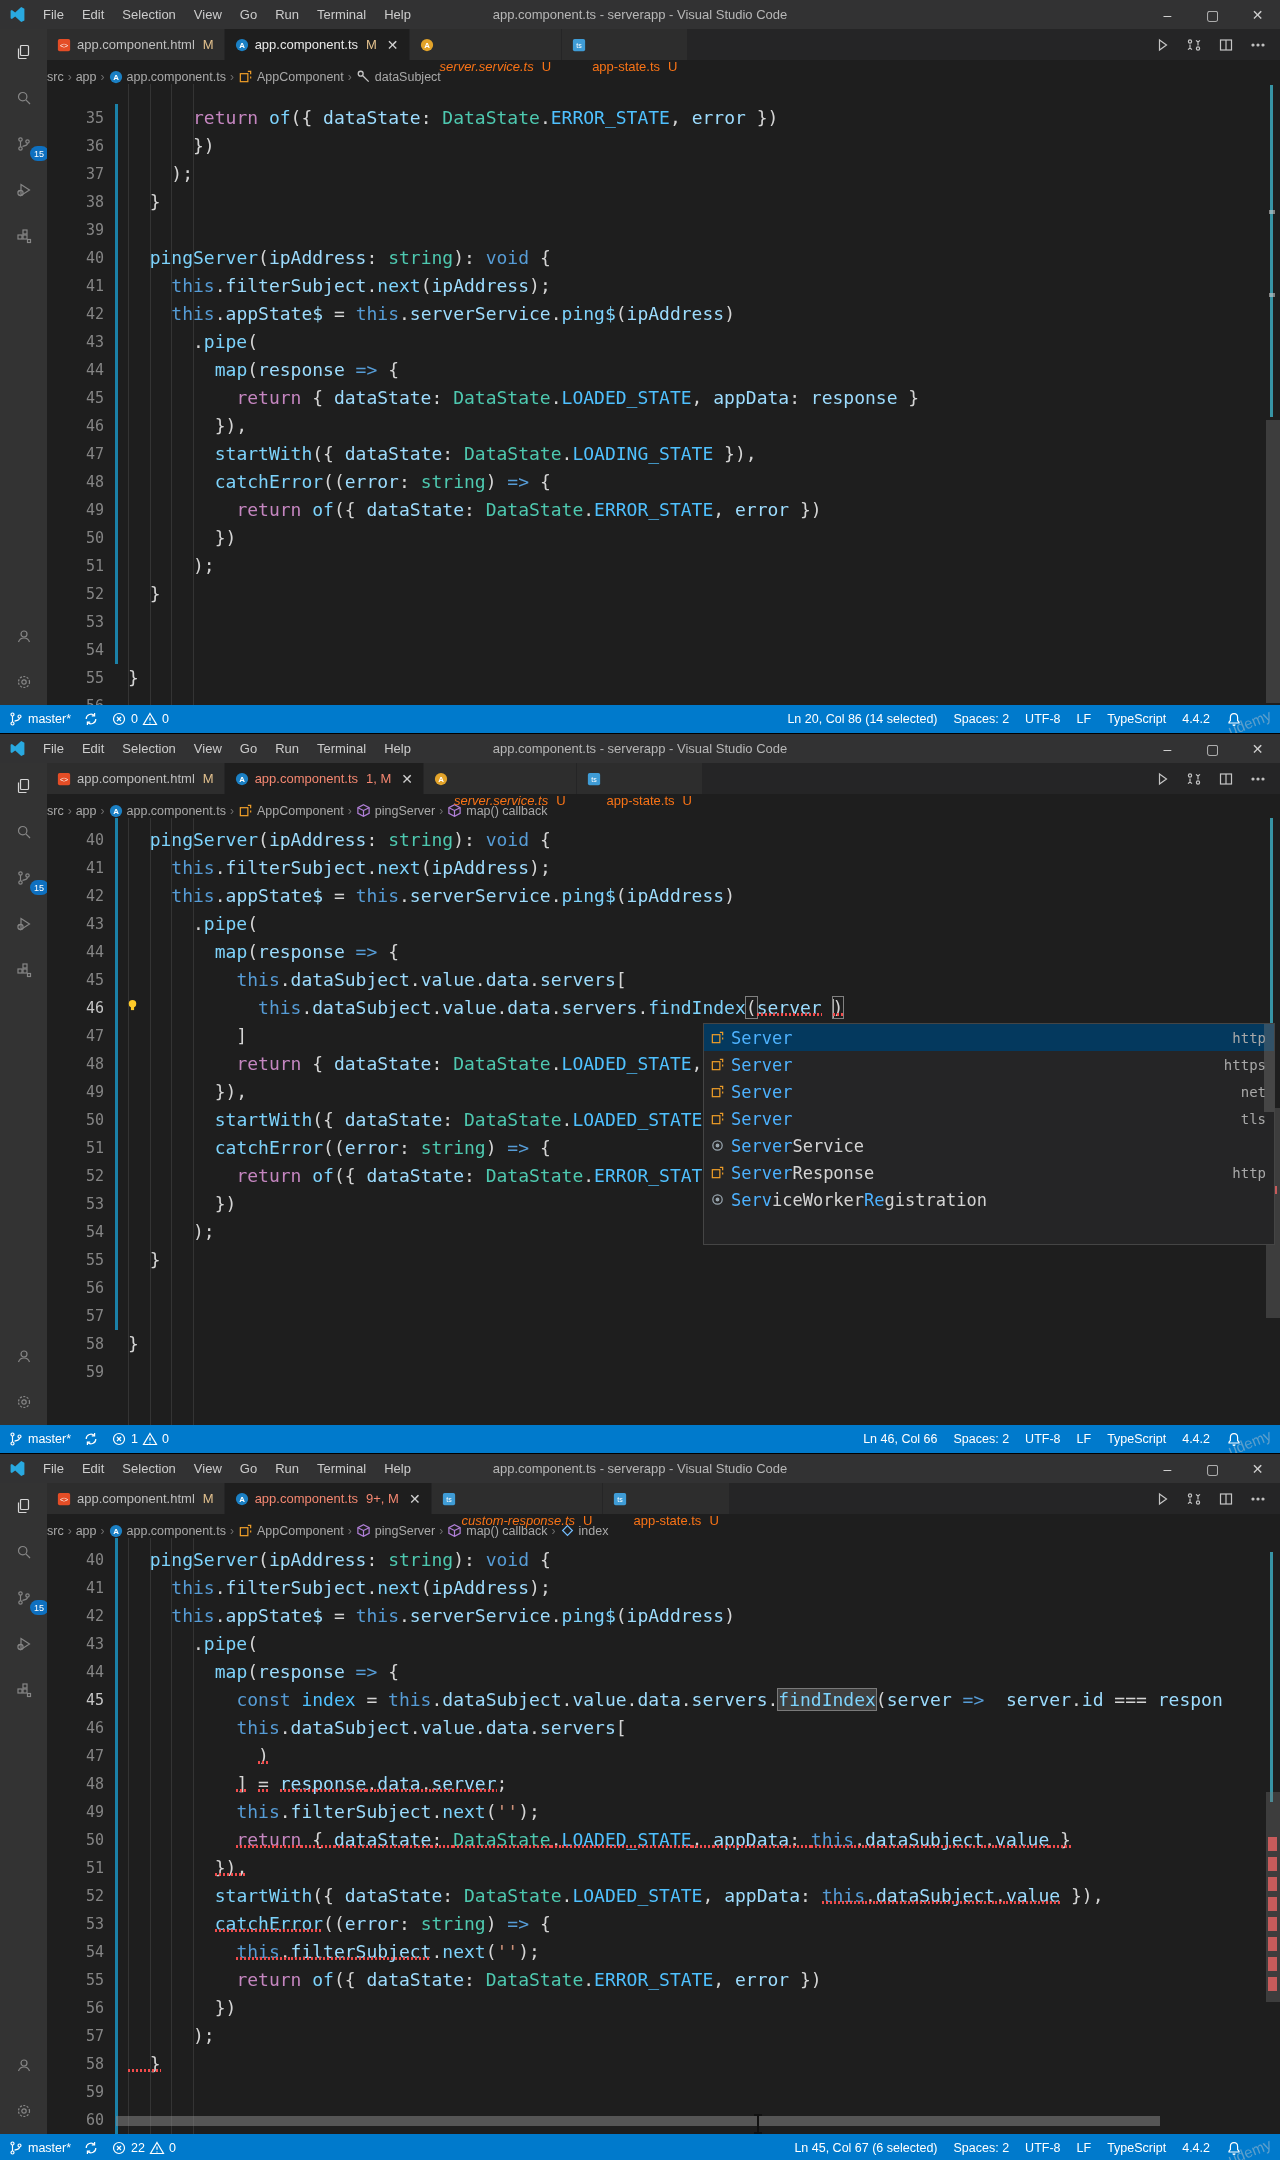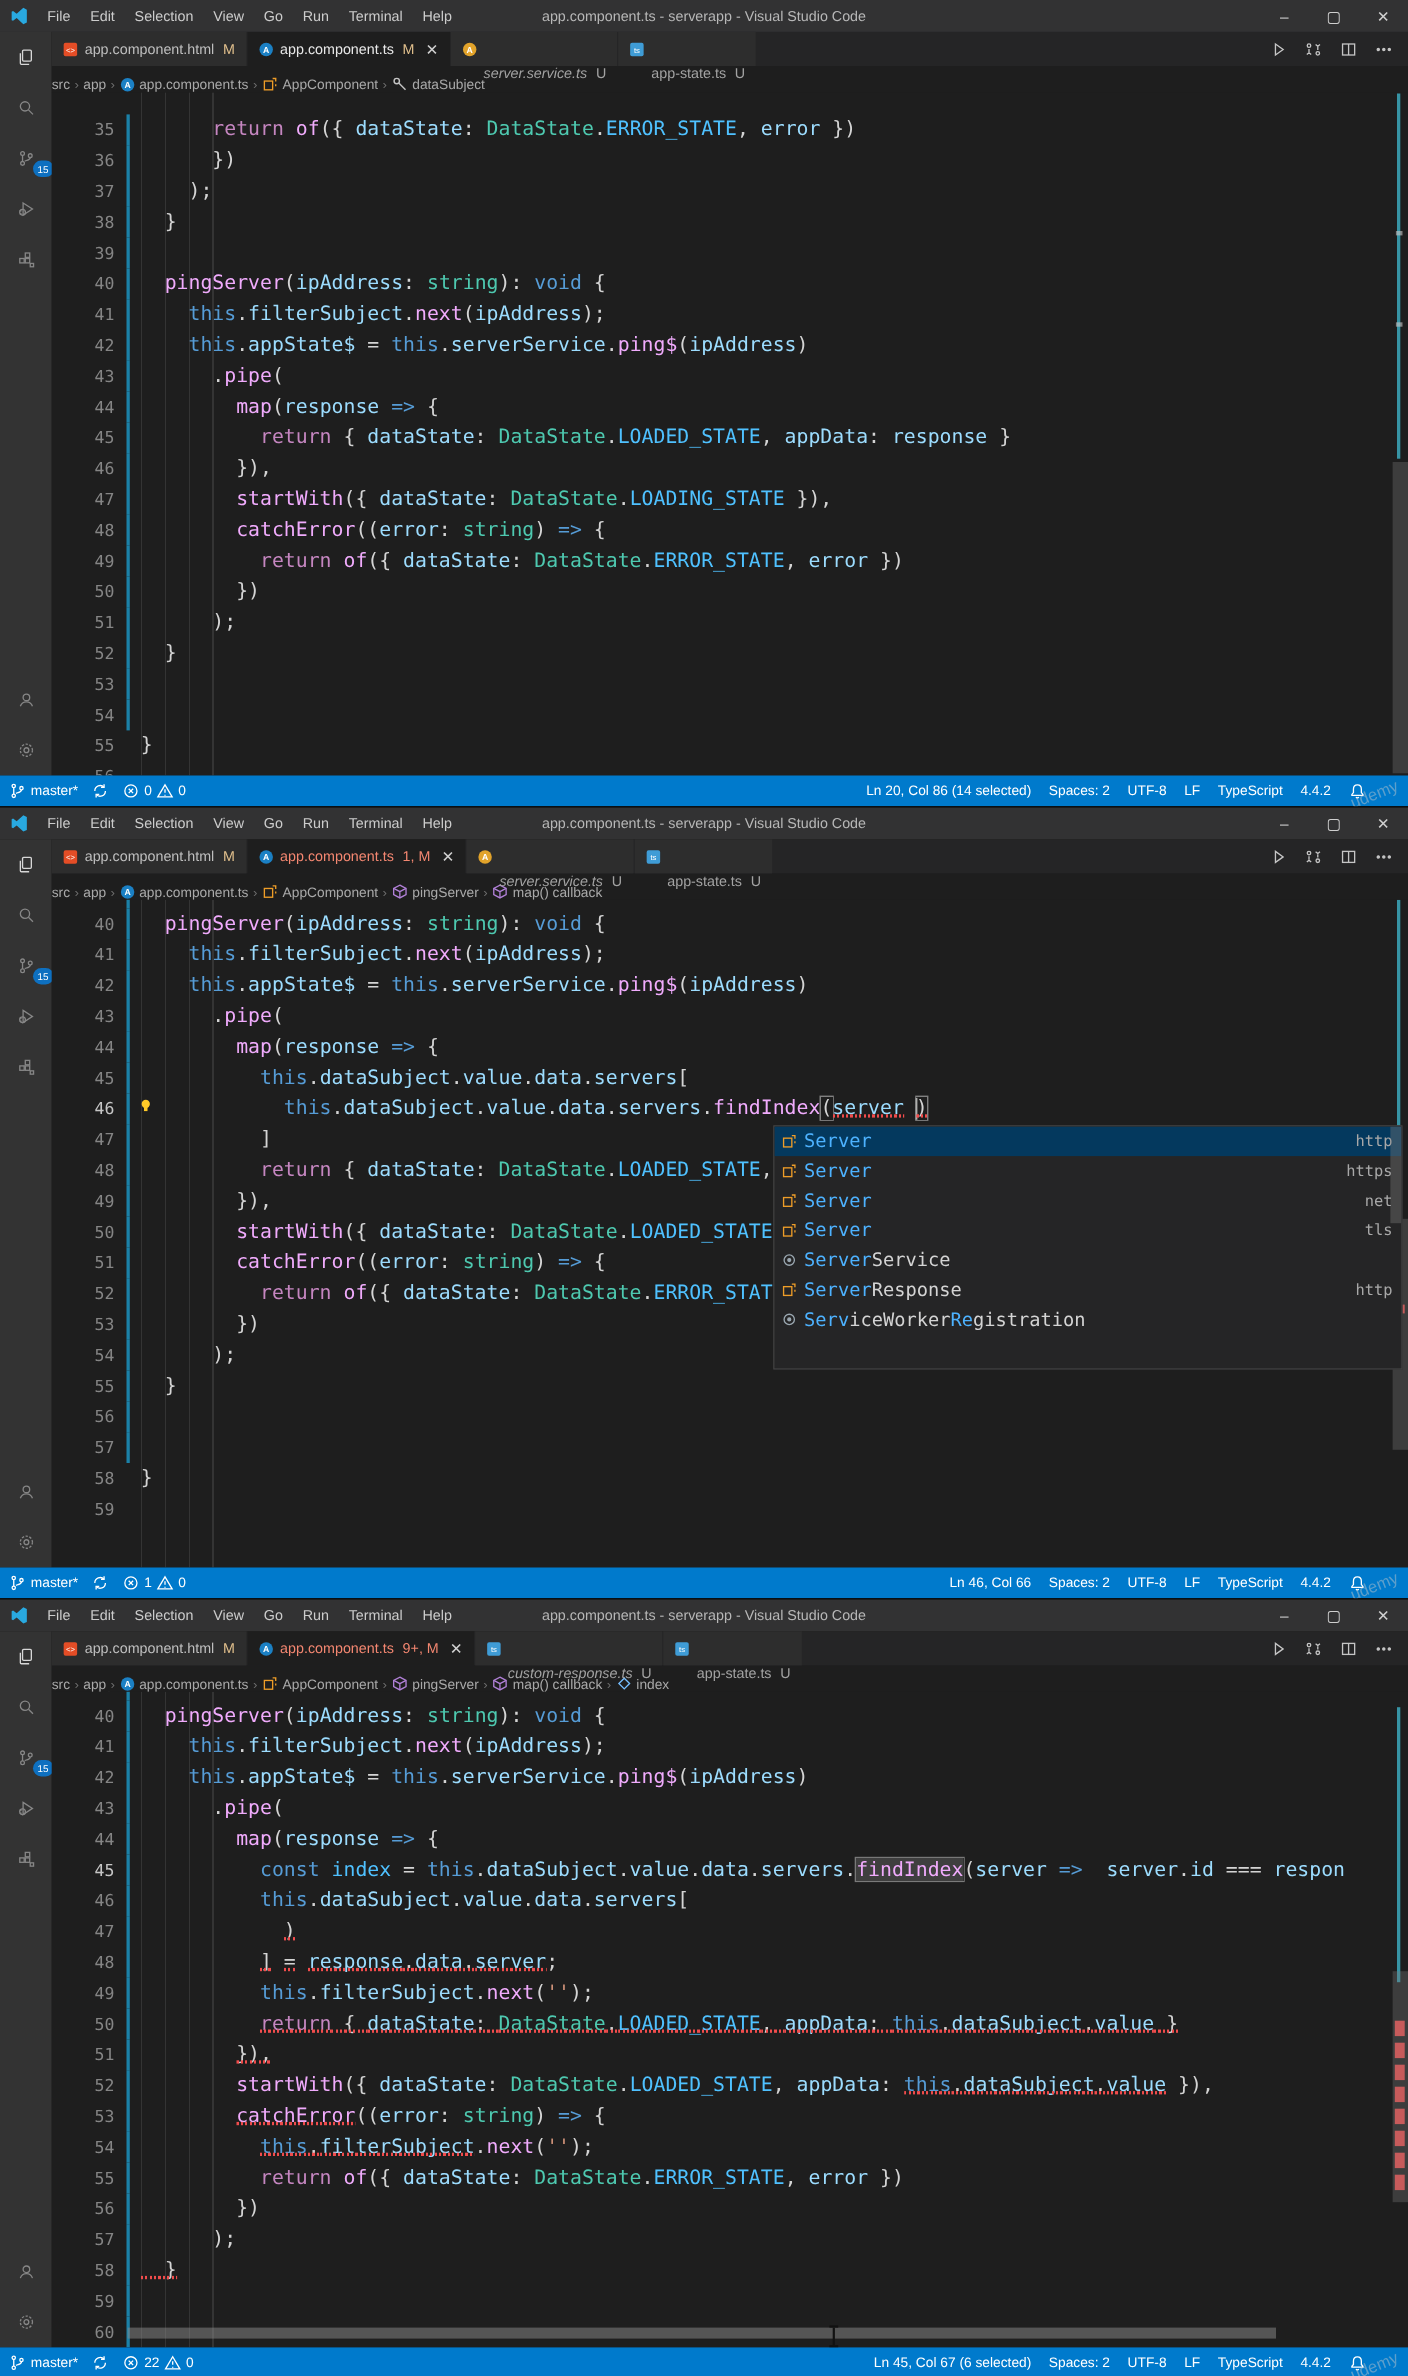--- a/index.html
+++ b/index.html
@@ -20,39 +20,39 @@
   .ab-icon.active{color:#d7d7d7;}
   .ab-badge{position:absolute;right:5px;bottom:6px;background:#0e70c0;color:#fff;border-radius:9px;font-size:9px;min-width:15px;height:15px;display:flex;align-items:center;justify-content:center;padding:0 2px;}
   .ab-spacer{flex:1;}
   .editor-col{flex:1;display:flex;flex-direction:column;min-width:0;position:relative;}
   
   .tabbar{height:31px;background:#252526;display:flex;align-items:stretch;position:relative;}
   .tab{display:flex;align-items:center;gap:6px;padding:0 10px;background:#2d2d2d;margin-right:1px;font-size:13px;color:#bfbfbf;white-space:nowrap;}
   .tab.active{background:#1e1e1e;color:#e8e8e8;}
   .tab .lbl.italic{font-style:italic;}
   .tab.err .lbl,.tab.err .badge{color:#f48771;}
-  .tab.untracked .lbl,.tab.untracked .badge{color:#a3a3a3;margin-top:44px;}
+  .tab.untracked .lbl,.tab.untracked .badge{color:#f97316;margin-top:44px;}
   .tab .badge{color:#e2c08d;margin-left:2px;}
   .tab .closex{color:#d0d0d0;margin-left:4px;font-size:14px;}
   .tab-actions{margin-left:auto;display:flex;align-items:center;gap:16px;padding:0 14px;color:#c5c5c5;}
   .tab-actions .ta{display:inline-flex;}
   
   .breadcrumbs{height:24px;background:#1e1e1e;display:flex;align-items:flex-end;font-size:12.5px;color:#a9a9a9;white-space:nowrap;}
   .crumb{display:inline-flex;align-items:center;gap:4px;}
   .crumb-sep{color:#6e6e6e;margin:0 4px;font-size:12px;}
   
   .editor{position:relative;flex:1;overflow:hidden;background:#1e1e1e;}
   .guides{position:absolute;top:0;bottom:0;left:81px;width:67px;background:repeating-linear-gradient(90deg,#343434 0 1px,transparent 1px 21.7px);}
   .code-layer{position:absolute;left:0;right:14px;top:0;}
   .cl{position:relative;height:28px;line-height:28px;font-family:"DejaVu Sans Mono",monospace;font-size:18px;white-space:pre;color:#d4d4d4;}
   .ln{position:absolute;left:0;width:57px;text-align:right;color:#858585;font-size:15px;}
   .ln.on{color:#c6c6c6;}
   .modbar{position:absolute;left:68px;top:0;bottom:0;width:3px;background:#1b81a8;}
   .ct{position:absolute;left:81px;top:0;}
-  .tp{color:#d4d4d4}.tk{color:#569cd6}.tc{color:#c586c0}.tf{color:#f0abfc}.tt{color:#4ec9b0}.tv{color:#9cdcfe}.te{color:#4fc1ff}.ts{color:#ce9178}
+  .tp{color:#d4d4d4}.tk{color:#569cd6}.tc{color:#c586c0}.tf{color:#7dd3fc}.tt{color:#4ec9b0}.tv{color:#9cdcfe}.te{color:#4fc1ff}.ts{color:#ce9178}
   .sq{position:relative;}
   .sq::after{content:"";position:absolute;left:0;right:0;bottom:2px;height:3px;background:repeating-linear-gradient(90deg,#f14c4c 0 2px,transparent 2px 4px);}
   .sel{background:rgba(110,110,110,.42);box-shadow:0 0 0 1px #7a7a7a;}
   .box{box-shadow:0 0 0 1px #808080;}
   .caret{display:inline-block;width:2px;height:20px;background:#aeafad;vertical-align:middle;margin:0 -1px;}
   .bulb{position:absolute;left:78px;top:4px;}
   
   .suggest{position:absolute;left:656px;width:570px;background:#252526;border:1px solid #454545;z-index:30;overflow:hidden;}
   .sg-row{height:27px;display:flex;align-items:center;gap:6px;padding:0 8px 0 6px;font-family:"DejaVu Sans Mono",monospace;font-size:17px;color:#d4d4d4;}
   .sg-row.selected{background:#04395e;}

